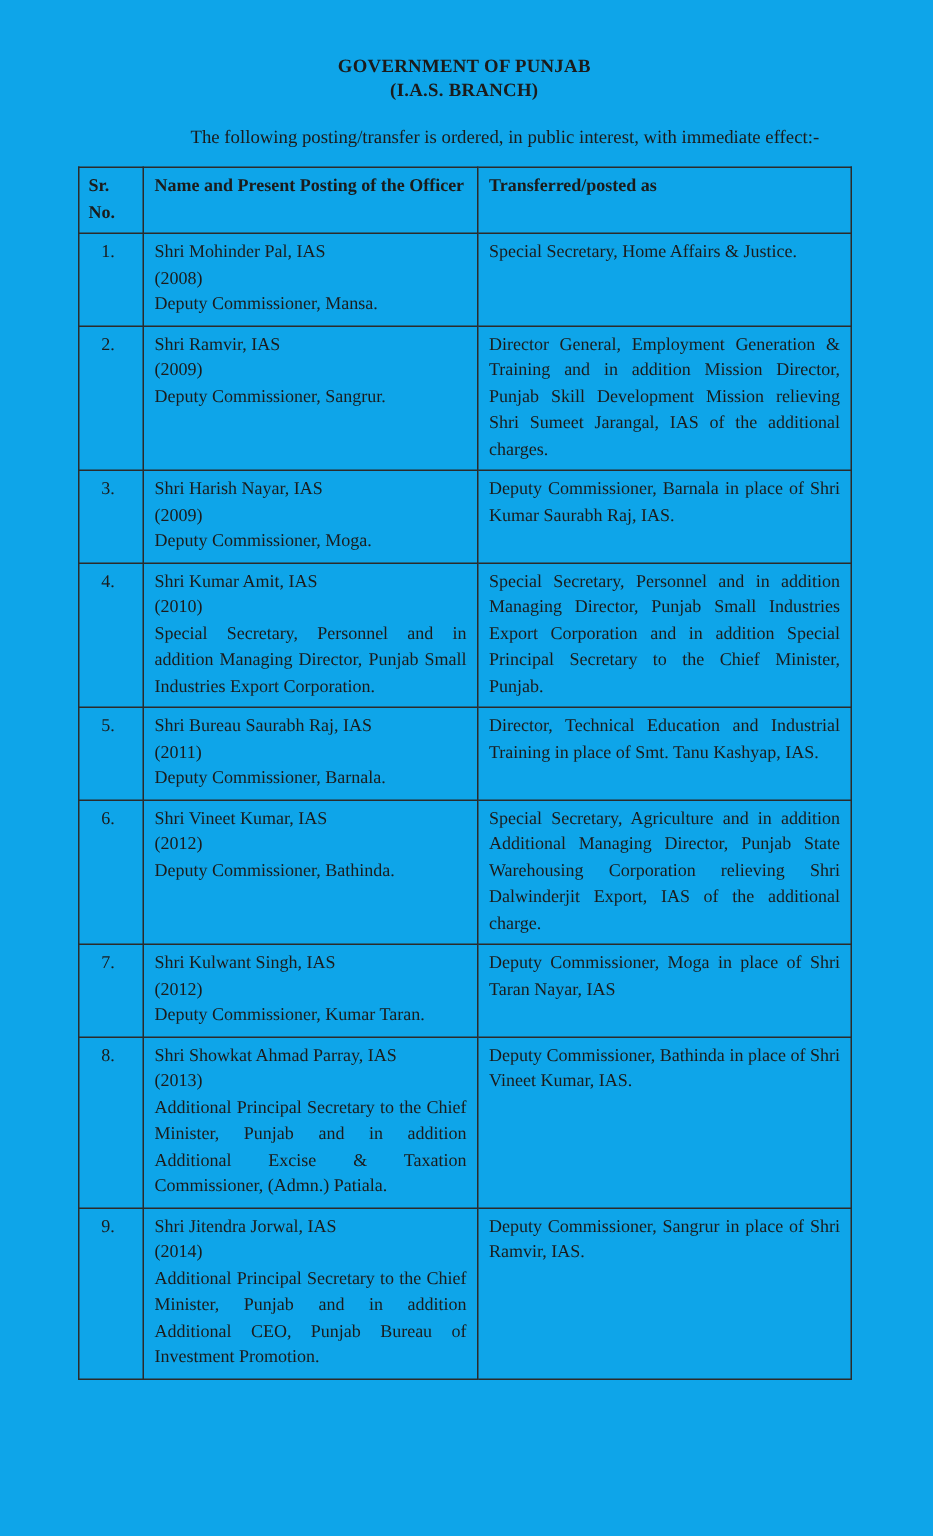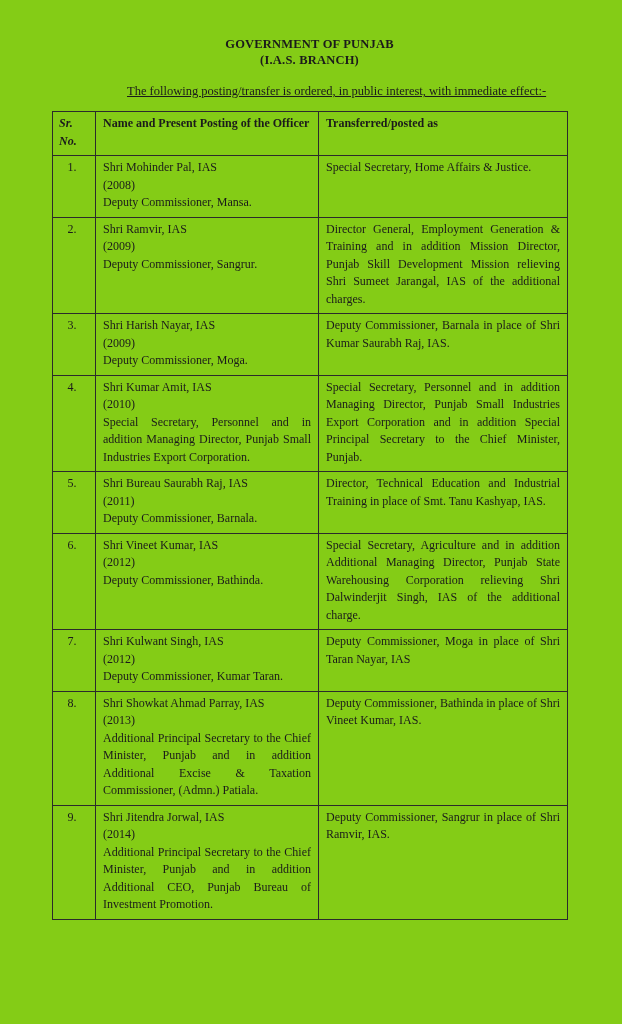--- a/index.html
+++ b/index.html
@@ -12,21 +12,21 @@
     width: 622px;
     height: 1024px;
     font-family: "Liberation Serif", serif;
     color: #1b1b1b;
     -webkit-font-smoothing: antialiased;
   }
   .page {
     width: 622px;
     height: 1024px;
     padding: 36px 55px 20px 52px;
-    background: #84cc16;
+    background: #0ea5e9;
   }
   .doc-header {
     text-align: center;
     font-weight: bold;
     font-size: 12.5px;
     line-height: 16px;
     letter-spacing: 0.2px;
   }
   .order-title {
     text-align: center;
@@ -35,39 +35,38 @@
     letter-spacing: 0.2px;
     text-decoration: underline;
     margin-top: 9px;
   }
   .intro {
     font-size: 12.5px;
     line-height: 22px;
     text-align: justify;
     text-indent: 68px;
     margin: 12px 0 9px 7px;
-    text-decoration: underline;
   }
   table.order-table {
     border-collapse: collapse;
     table-layout: fixed;
     width: 515px;
     font-size: 12px;
     line-height: 17.5px;
   }
   .order-table th, .order-table td {
     border: 1px solid #2b2b2b;
     vertical-align: top;
     padding: 3px 7px 5px 7px;
   }
   .order-table th {
     font-weight: bold;
     text-align: justify;
   }
-  th.col-sr { width: 43px; padding-left: 6px; padding-right: 3px; text-align: left; font-style: italic; }
+  th.col-sr { width: 43px; padding-left: 6px; padding-right: 3px; text-align: left; }
   th.col-officer { width: 223px; }
   th.col-transferred { width: 249px; text-align: left; }
   td.cell-sr { text-align: center; padding-left: 2px; padding-right: 6px; }
   td.cell-officer { text-align: justify; }
   td.cell-transferred { text-align: justify; }
   .cell-line { text-align: justify; }
 </style>
 </head>
 <body>
 
@@ -140,21 +139,21 @@
     <td class="cell-transferred">Director, Technical Education and Industrial Training in place of Smt. Tanu Kashyap, IAS.</td>
   </tr>
 
   <tr>
     <td class="cell-sr">6.</td>
     <td class="cell-officer">
             <div class="cell-line">Shri Vineet Kumar, IAS</div>
             <div class="cell-line">(2012)</div>
             <div class="cell-line">Deputy Commissioner, Bathinda.</div>
           </td>
-    <td class="cell-transferred">Special Secretary, Agriculture and in addition Additional Managing Director, Punjab State Warehousing Corporation relieving Shri Dalwinderjit Singh, IAS of the additional charge.</td>
+    <td class="cell-transferred">Special Secretary, Agriculture and in addition Additional Managing Director, Punjab State Warehousing Corporation relieving Shri Dalwinderjit Export, IAS of the additional charge.</td>
   </tr>
 
   <tr>
     <td class="cell-sr">7.</td>
     <td class="cell-officer">
             <div class="cell-line">Shri Kulwant Singh, IAS</div>
             <div class="cell-line">(2012)</div>
             <div class="cell-line">Deputy Commissioner, Kumar Taran.</div>
           </td>
     <td class="cell-transferred">Deputy Commissioner, Moga in place of Shri Taran Nayar, IAS</td>

